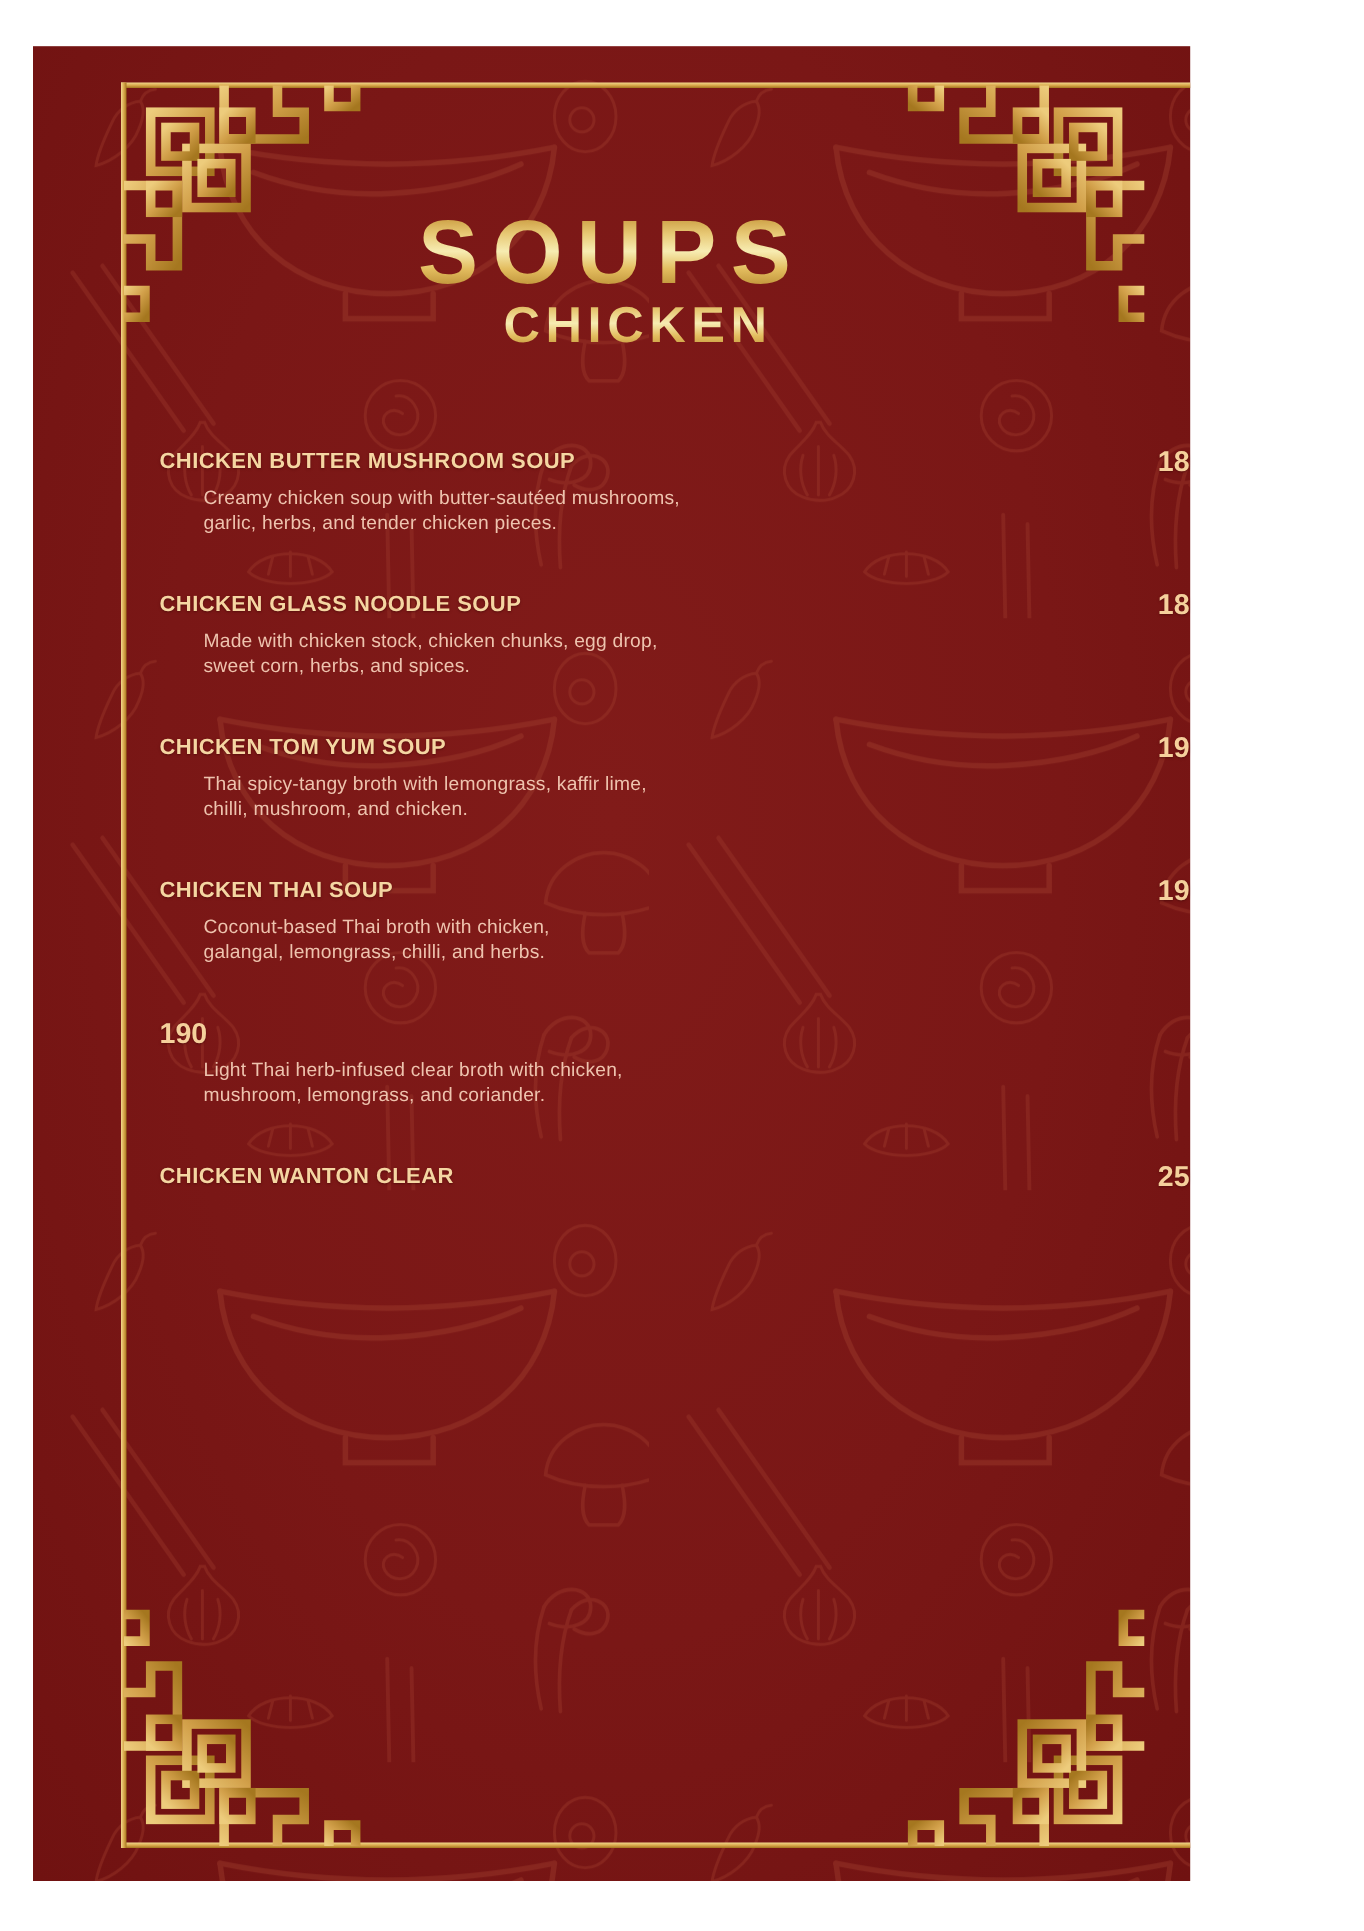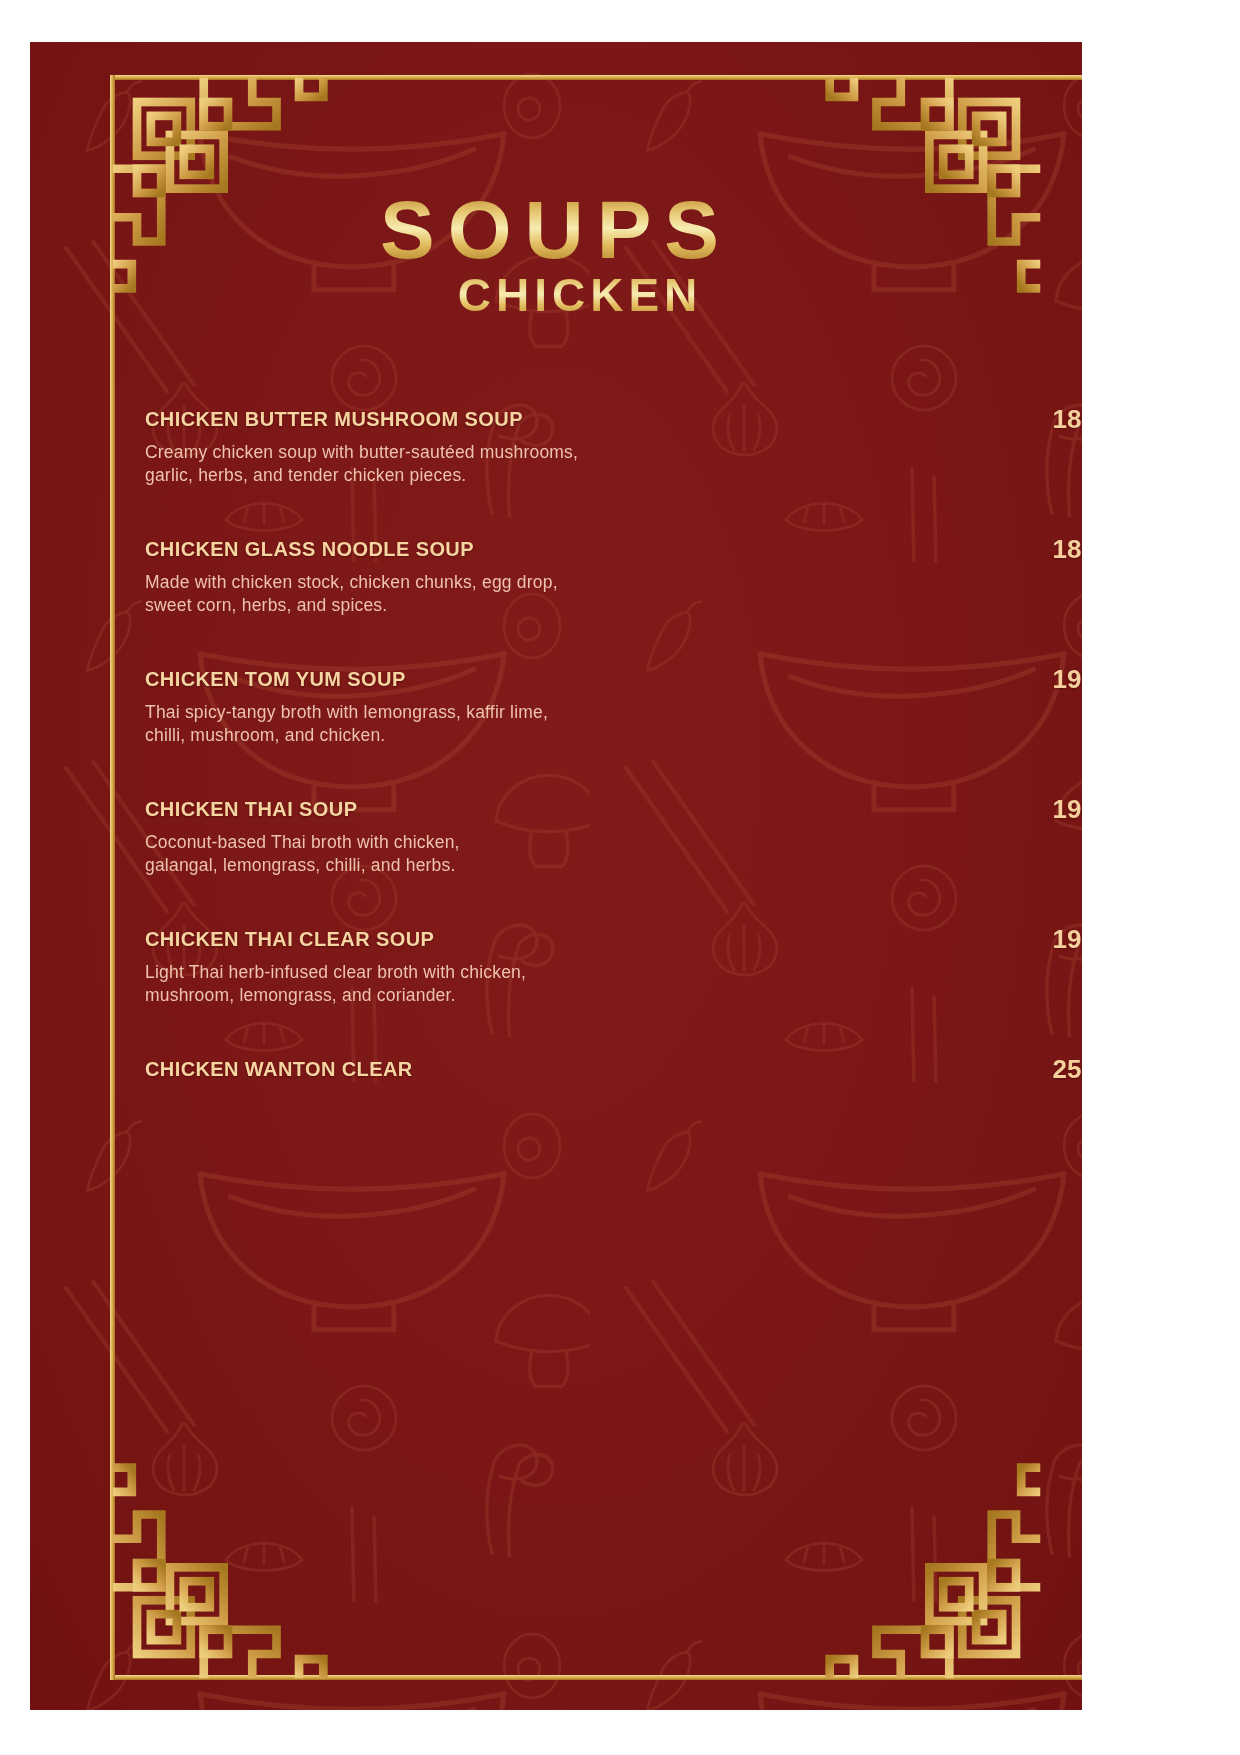--- a/index.html
+++ b/index.html
@@ -75,20 +75,21 @@
     color: var(--price, #f5d09c);
     text-shadow: 0 1px 2px rgba(60,5,5,0.55);
     text-align: center;
   }
   .item-desc {
     margin-top: 7px;
     font-size: 17.5px; line-height: 23px;
     letter-spacing: 0.2px;
     color: var(--description, #eec3ae);
     white-space: pre-line;
+    margin-left: 40px;
   }
 </style>
 </head>
 <body style="--card-background: #7a1716; --gold-border: #d2a04a; --item-name: #f5d6a2; --description: #eec3ae; --price: #f5d09c;">
 
 <svg width="0" height="0" style="position:absolute" aria-hidden="true">
   <defs>
     <linearGradient id="goldgrad" x1="0" y1="0" x2="1" y2="1">
       <stop offset="0" stop-color="#edcc7c"></stop>
       <stop offset="0.5" stop-color="#d2a04a"></stop>
@@ -229,21 +230,20 @@
     <div class="item-head">
       <div class="item-name">CHICKEN THAI SOUP</div>
       <div class="item-price">190</div>
     </div>
     <div class="item-desc">Coconut-based Thai broth with chicken,
 galangal, lemongrass, chilli, and herbs.</div>
   </div>
 
   <div class="item">
     <div class="item-head">
-      <div class="item-name">CHICKEN THAI CLEAR SOUP</div>
       <div class="item-price">190</div>
     </div>
     <div class="item-desc">Light Thai herb-infused clear broth with chicken,
 mushroom, lemongrass, and coriander.</div>
   </div>
 
   <div class="item">
     <div class="item-head">
       <div class="item-name">CHICKEN WANTON CLEAR</div>
       <div class="item-price">250</div>

